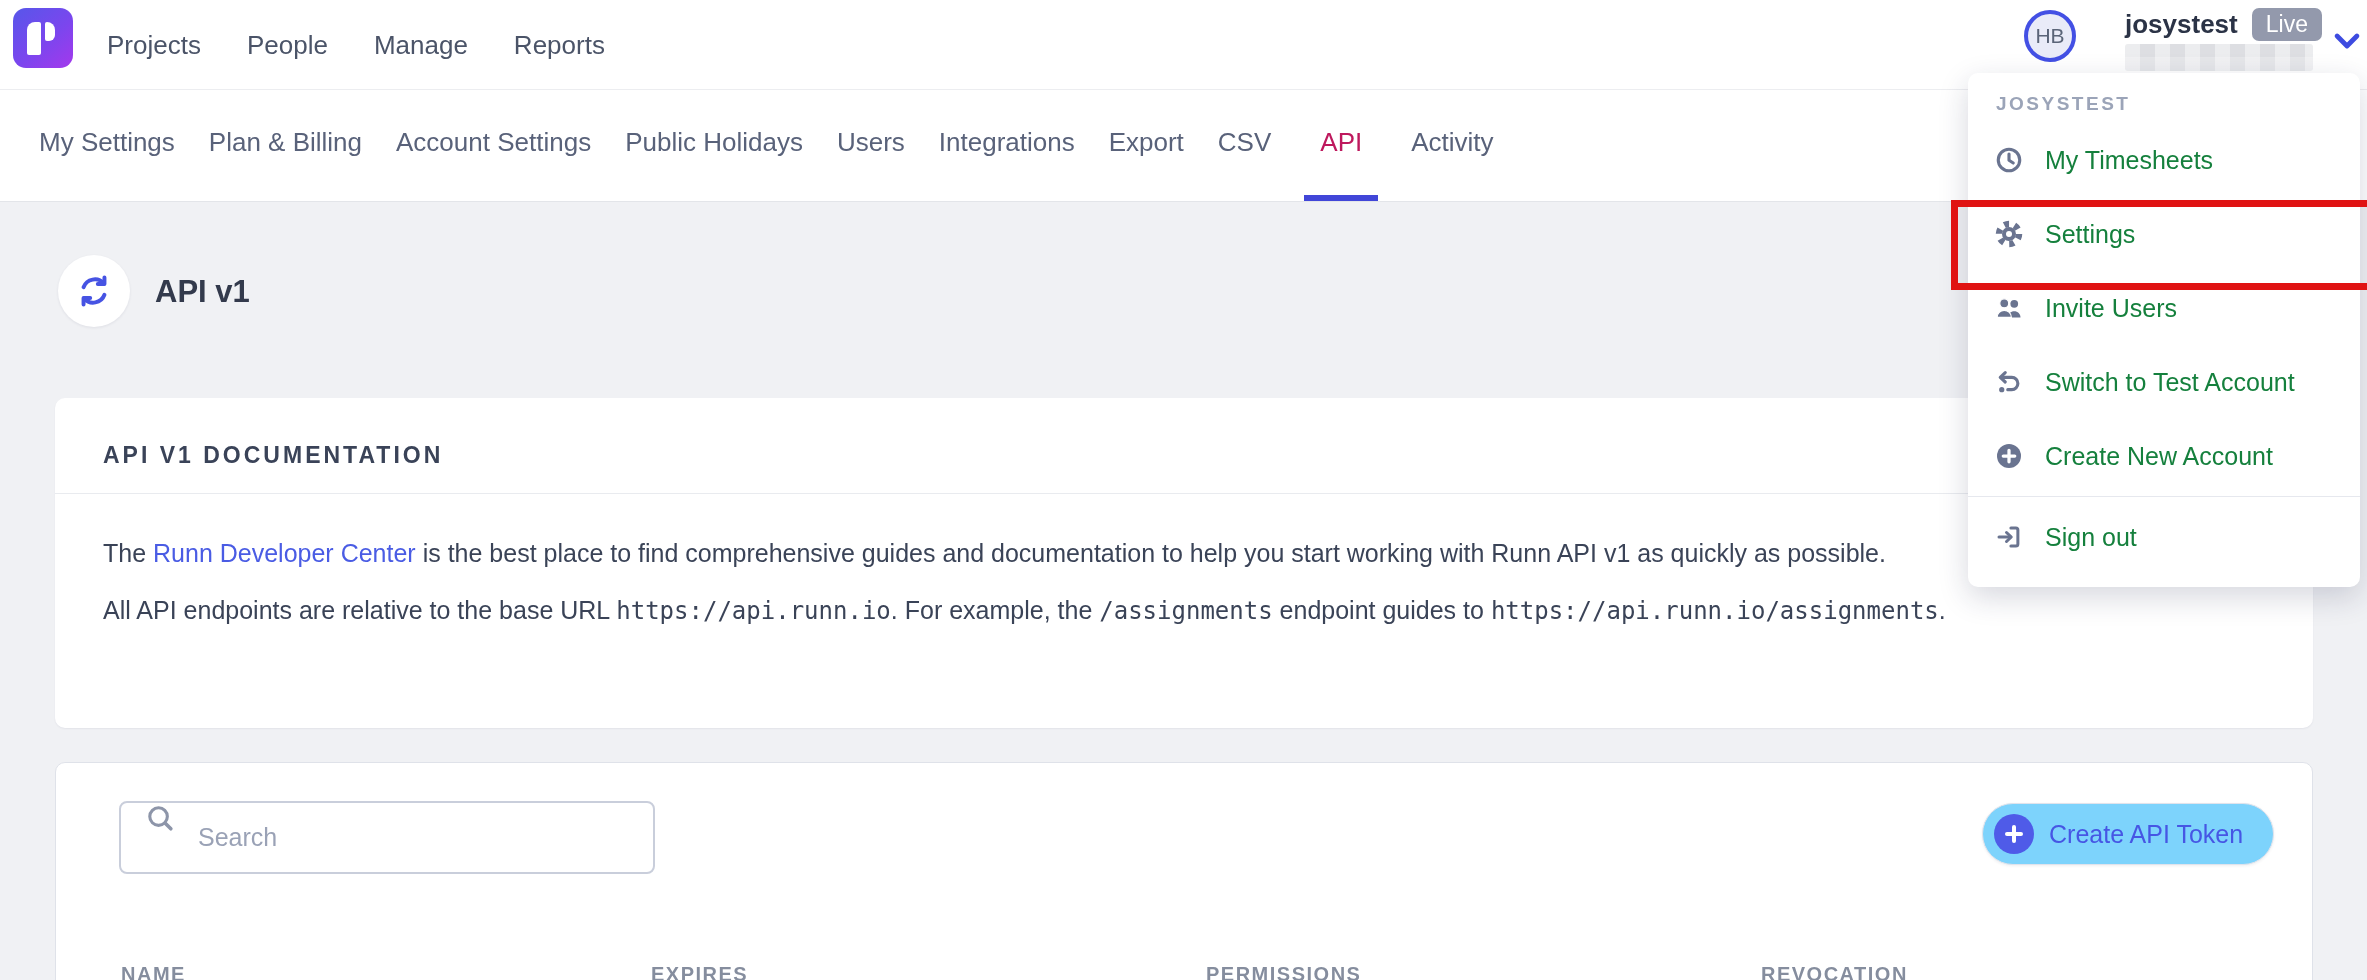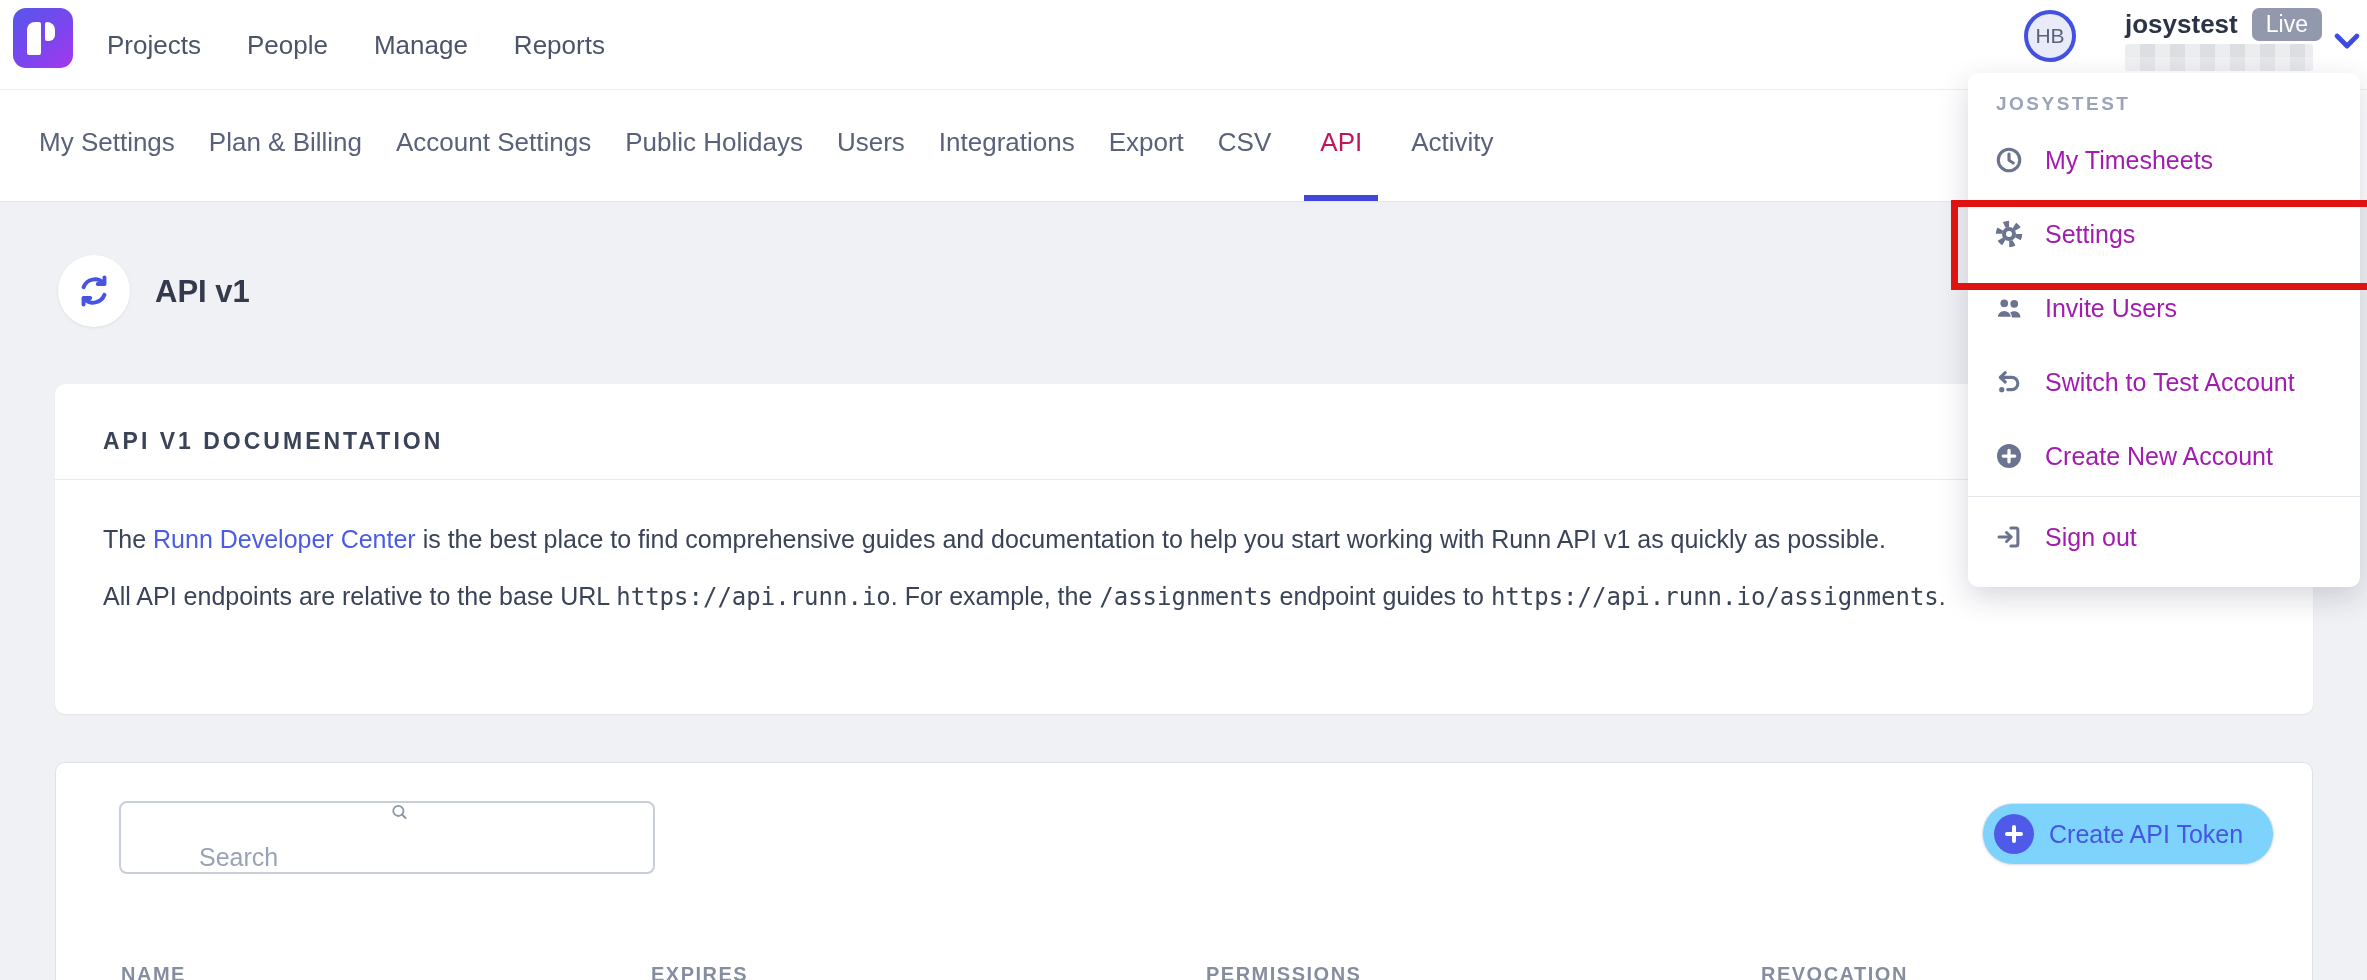--- a/index.html
+++ b/index.html
@@ -33,54 +33,54 @@
               border-bottom:1px solid #e3e5e9; display:flex; align-items:stretch; padding-left:38px; gap:32px; z-index:4; }
   .tab { display:flex; align-items:center; font-size:26px; color:#59627a; cursor:pointer; border-bottom:6px solid transparent; padding:0 1px; }
   .tab.active { color:#be185d; border-bottom-color:#4146d8; padding:0 16px; }
 
   
   .sync-circle { position:absolute; left:58px; top:255px; width:72px; height:72px; border-radius:50%;
                  background:#fff; box-shadow:0 1px 3px rgba(20,25,60,.08); display:flex; align-items:center; justify-content:center; }
   .page-title { position:absolute; left:155px; top:274px; font-size:31px; font-weight:bold; color:#333a4c; }
 
   
-  .doc-card { position:absolute; left:55px; top:384px; width:2258px; height:330px; background:#fff; border-radius:10px;
+  .doc-card { position:absolute; left:55px; top:398px; width:2258px; height:330px; background:#fff; border-radius:10px;
               box-shadow:0 1px 2px rgba(20,25,60,.06); }
   .doc-card .card-head { padding:44px 48px 24px 48px; font-size:23px; font-weight:600; letter-spacing:3px; color:#3a4358;
               border-bottom:1px solid #e9ebef; }
   .doc-card .card-body { padding:40px 48px 0 48px; font-size:25px; color:#3a4357; }
   .doc-card .card-body p { line-height:38px; margin-bottom:19px; white-space:nowrap; }
   .doc-link { color:#4a5ce4; cursor:pointer; }
   .mono { font-family:"DejaVu Sans Mono", monospace; font-size:24px; color:#3a4357; }
 
   
   .token-card { position:absolute; left:55px; top:762px; width:2258px; height:300px; background:#fff;
                 border:1px solid #dfe2e9; border-radius:10px; }
   .search-box { position:absolute; left:63px; top:38px; width:536px; height:73px; background:#fff;
-                border:2px solid #c9cedb; border-radius:8px; display:flex; align-items:center; padding-left:24px; gap:22px;flex-direction:column; }
+                border:2px solid #c9cedb; border-radius:8px; display:flex; padding-left:24px; gap:22px; }
   .search-box input { border:none; outline:none; font-size:25px; color:#3a4357; width:400px; font-family:"Liberation Sans",sans-serif; }
   .search-box input::placeholder { color:#9aa2b6; }
   .create-btn { position:absolute; left:1926px; top:40px; width:292px; height:62px; background:#7dd3fc;
                 border:1px solid #e0e3ec; border-radius:31px; box-shadow:0 1px 3px rgba(20,25,60,.07);
                 display:flex; align-items:center; padding-left:11px; gap:15px; cursor:pointer; }
   .create-btn .plus-circle { width:40px; height:40px; border-radius:50%; background:#4f5be8; position:relative; flex:0 0 auto; }
   .create-btn .plus-circle:before, .create-btn .plus-circle:after { content:""; position:absolute; background:#fff; border-radius:2px; }
   .create-btn .plus-circle:before { left:11px; top:18px; width:18px; height:4px; }
   .create-btn .plus-circle:after  { left:18px; top:11px; width:4px; height:18px; }
   .create-btn .create-label { font-size:25px; color:#4656e4; }
   .col-headers { position:absolute; left:0; top:200px; width:2258px; height:100px; }
   .col-h { position:absolute; font-size:20px; font-weight:bold; letter-spacing:1.5px; color:#858d9e; }
 
   
   .account-menu { position:absolute; left:1968px; top:73px; width:392px; height:514px; background:#fff; border-radius:10px;
                   box-shadow:0 10px 30px rgba(30,35,70,.18); z-index:50; padding-top:20px; }
   .menu-section { padding:0 0 8px 28px; font-size:19px; font-weight:bold; letter-spacing:2.5px; color:#9ba4b8; }
   .menu-item { height:74px; display:flex; align-items:center; padding-left:26px; gap:21px; cursor:pointer; }
   .menu-item .mi-icon { width:30px; height:30px; flex:0 0 auto; display:flex; align-items:center; justify-content:center; }
-  .menu-item .mi-label { font-size:25px; color:#a21caf; }
+  .menu-item .mi-label { font-size:25px; color:#15803d; }
   .menu-divider { height:1px; background:#e6e8ee; margin:3px 0; }
 
   .highlight-box { position:absolute; left:1951px; top:200px; width:430px; height:90px;
                    border:7px solid #e01313; z-index:60; pointer-events:none; }
 
   svg { display:block; }
 </style>
 </head>
 <body>
 

